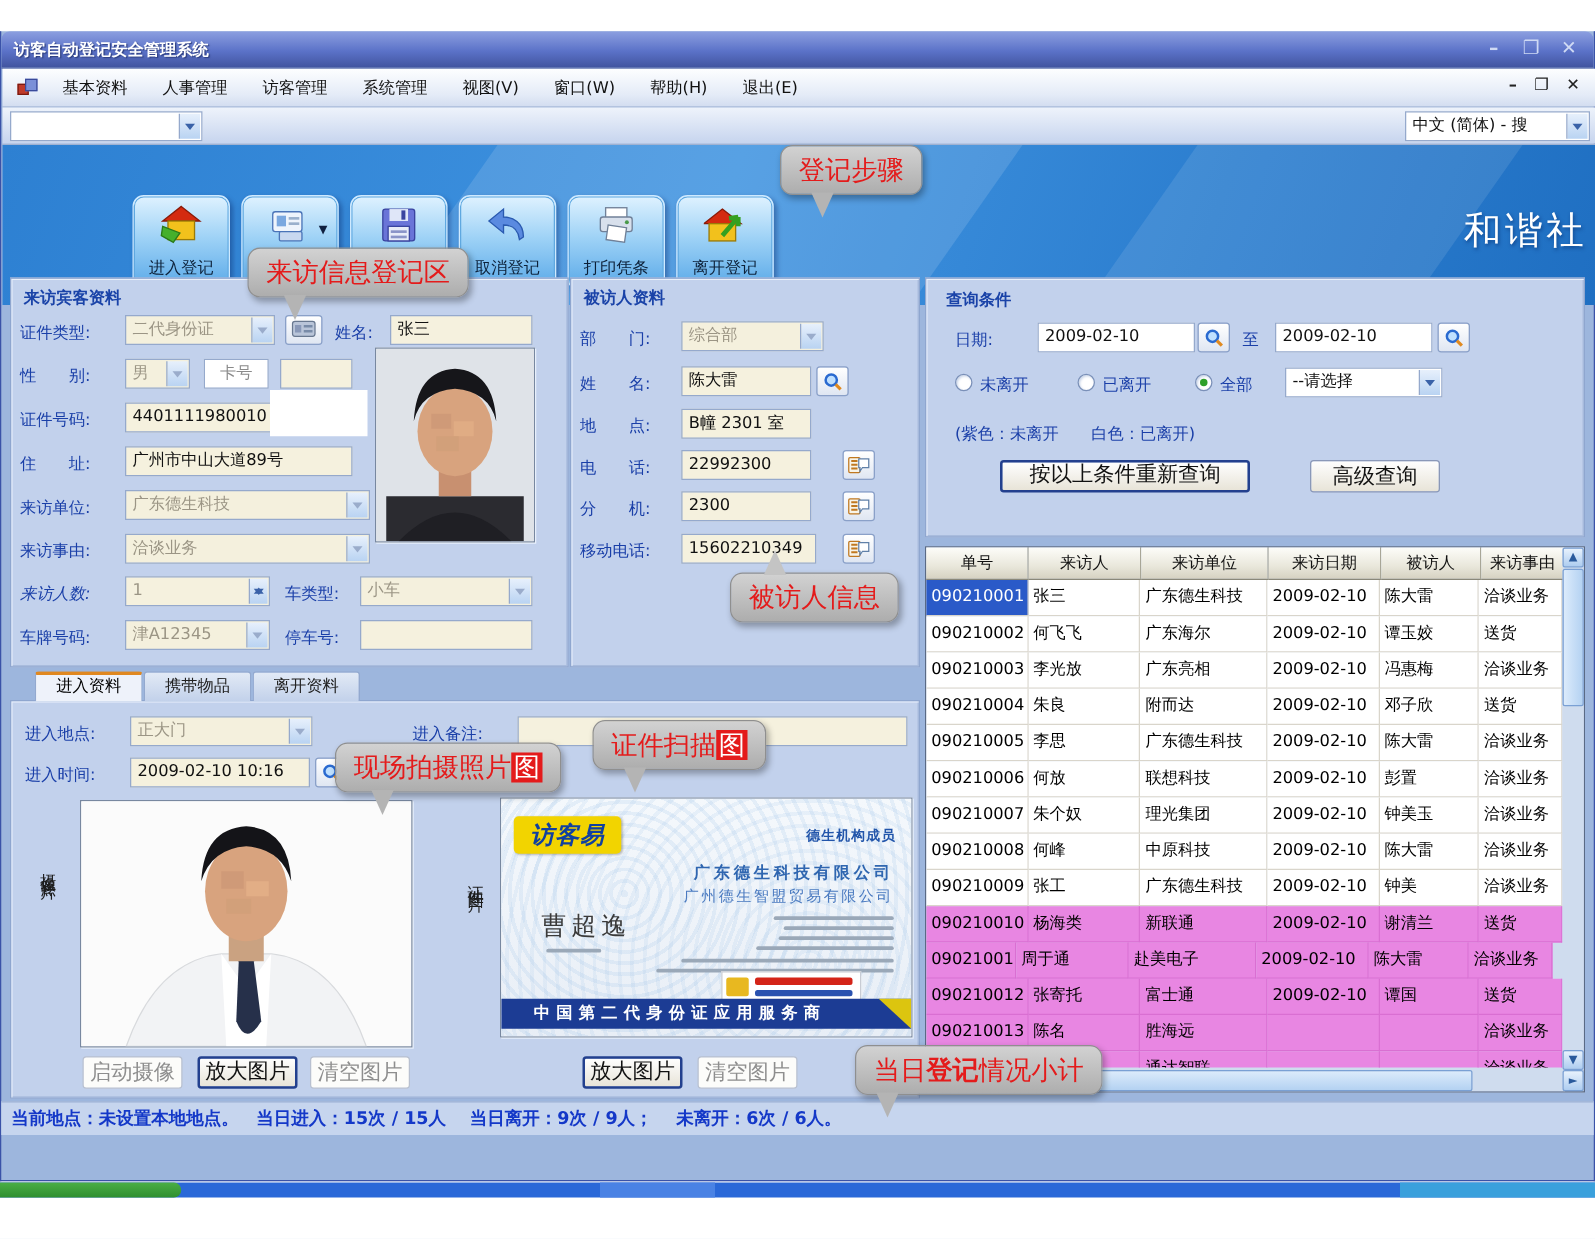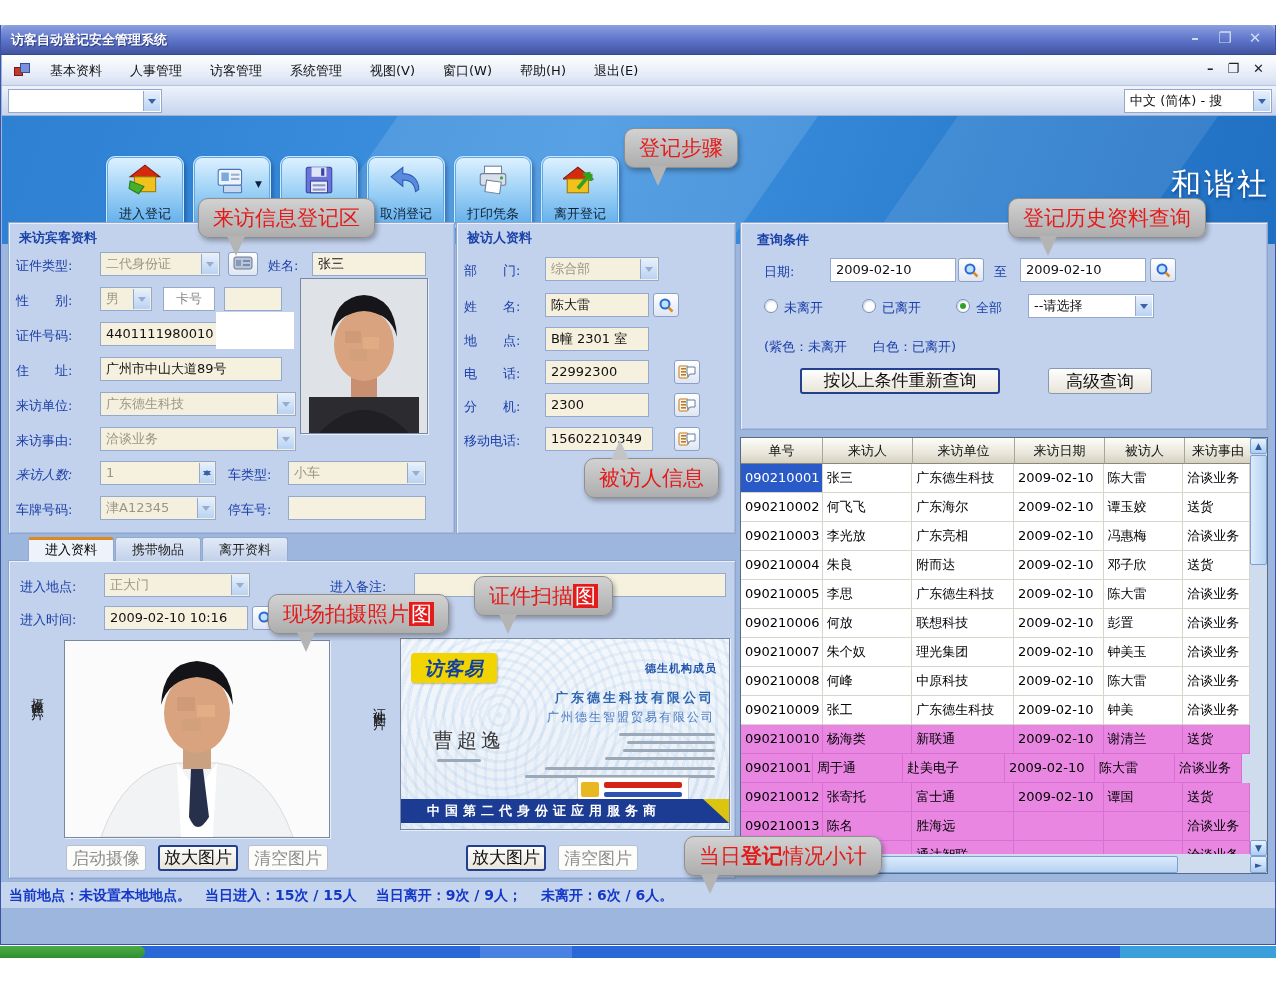--- a/index.html
+++ b/index.html
@@ -592,28 +592,25 @@
     </div>
 
   <div class="win" style="top:25px; height:920px; pointer-events:none; border:none; background:none;"></div>
   <div class="statusline" style="position:absolute; left:1px; top:881px; width:1274px; z-index:3;">当前地点：未设置本地地点。　当日进入：15次 / 15人　 当日离开：9次 / 9人；　 未离开：6次 / 6人。</div>
   <div class="taskbar">
     <div class="tb-green"></div>
     <div class="tb-seg"></div>
       <div class="tb-cyan"></div>
   </div>
 
-  <div class="callout" style="left:624px; top:128px;">
+  <div class="callout" style="left:624px; top:116px;">
     <span>登记步骤</span><span class="pt down" style="left:24px; bottom:-19px;"></span>
   </div>
   <div class="callout" style="left:198px; top:198px; z-index:61;">
     <span>来访信息登记区</span><span class="pt down" style="left:28px; bottom:-19px;"></span>
-  </div>
-  <div class="callout" style="left:1008px; top:198px;">
-    <span>登记历史资料查询</span><span class="pt down" style="left:30px; bottom:-19px;"></span>
   </div>
   <div class="callout" style="left:584px; top:458px;">
     <span>被访人信息</span><span class="pt up" style="left:26px; top:-19px;"></span>
   </div>
   <div class="callout" style="left:268px; top:594px;">
     <span>现场拍摄照片</span><span class="hl">图</span>
     <span class="pt down" style="left:28px; bottom:-19px;"></span>
   </div>
   <div class="callout" style="left:474px; top:576px;">
     <span>证件扫描</span><span class="hl">图</span>

